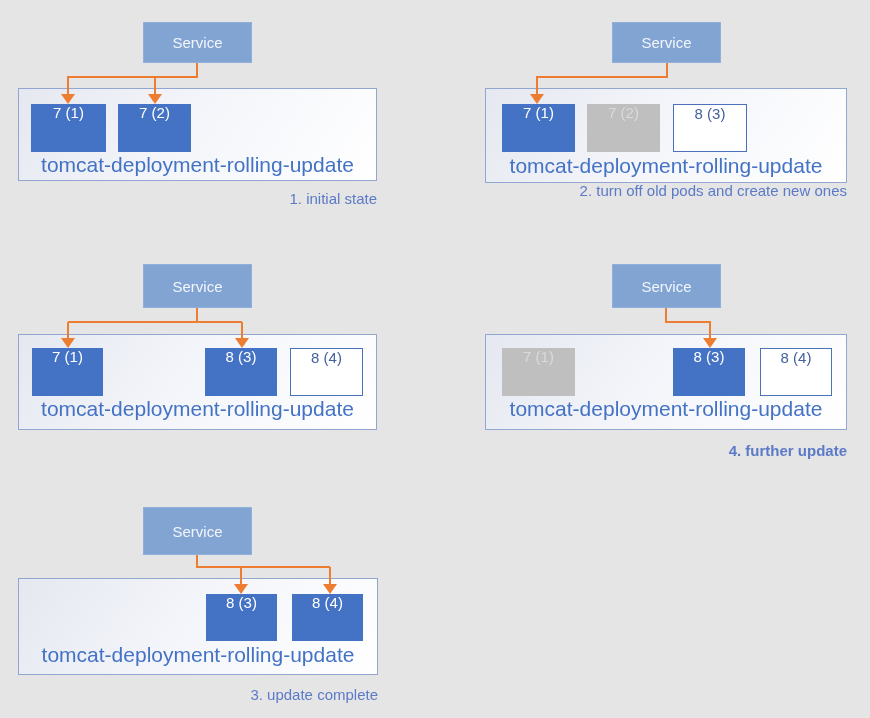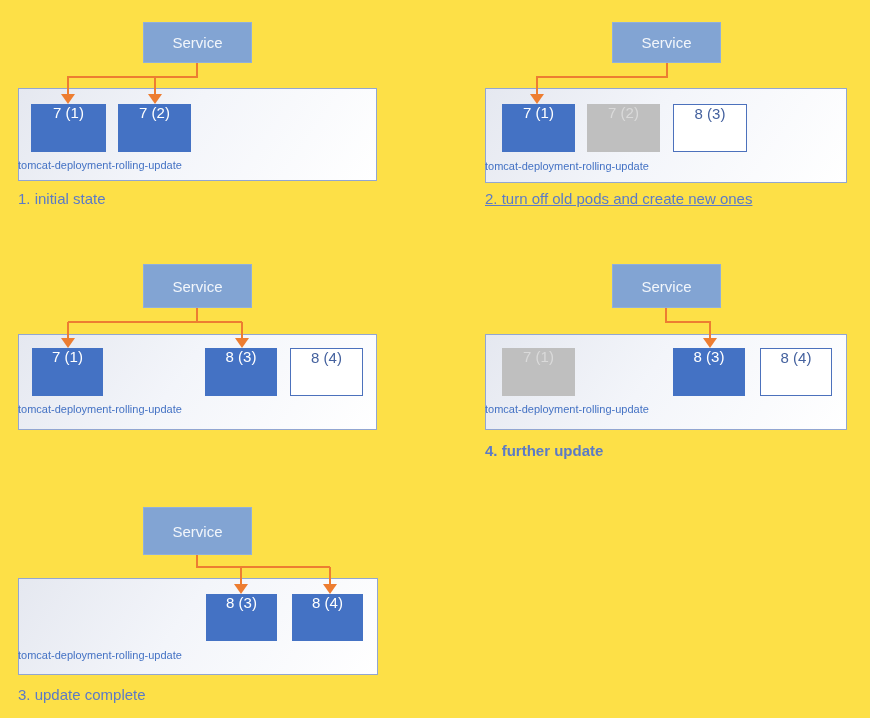--- a/index.html
+++ b/index.html
@@ -1,42 +1,42 @@
 <!DOCTYPE html>
 <html><head>
 <meta charset="utf-8">
 <style>
   html,body { margin:0; padding:0; background:#ffffff; }
   body { font-family: "Liberation Sans", sans-serif; }
-  .canvas { position:relative; width:870px; height:718px; background:#fde047; overflow:hidden; }
+  .canvas { position:relative; width:870px; height:718px; background:#e5e5e5; overflow:hidden; }
 
   .service {
     position:absolute; box-sizing:border-box;
     background:#82a4d3; border:1px solid #90afdb;
     color:#f2f6fb; font-size:15px;
     display:flex; align-items:center; justify-content:center;
   }
   .deployment {
     position:absolute; box-sizing:border-box;
     border:1px solid #92a6d1;
     background:linear-gradient(125deg,#e5e8f0 0%,#f3f5fa 45%,#ffffff 100%);
   }
   .deployment-label {
-    position:absolute; 
-    color:#4472c4; font-size:11px; line-height:18px;
+    position:absolute; text-align:center;
+    color:#4472c4; font-size:21px; line-height:18px;
   }
   .pod {
     position:absolute; box-sizing:border-box;
     font-size:15px; display:flex; align-items:flex-start; justify-content:center;
   }
   .pod--active { background:#4472c4; color:#ffffff; }
   .pod--old    { background:#bfbfbf; color:#dadada; }
   .pod--new    { background:#ffffff; border:1.5px solid #4c71bc; color:#44619e; }
   .caption {
-    position:absolute; text-align:left;
+    position:absolute; text-align:right;
     color:#5b7ac7; font-size:15px; line-height:18px;
   }
   .connectors {
     position:absolute; left:0; top:0; z-index:5; pointer-events:none;
   }
   .connectors path { stroke:#ed7d31; stroke-width:2; fill:none; }
   .connectors polygon { fill:#ed7d31; }
 </style>
 </head>
 <body>
@@ -63,21 +63,21 @@
   <div class="pod pod--active" style="left:502px; top:104px; width:73px; height:48px;">
       <span>7 (1)</span>
     </div>
   <div class="pod pod--old" style="left:587px; top:104px; width:73px; height:48px;">
       <span>7 (2)</span>
     </div>
   <div class="pod pod--new" style="left:673px; top:104px; width:74px; height:48px;">
       <span>8 (3)</span>
     </div>
   <div class="deployment-label" style="left:485px; top:157px; width:362px;">tomcat-deployment-rolling-update</div>
-  <div class="caption" style="left:485px; top:190px; width:362px;text-decoration:underline;">2. turn off old pods and create new ones</div>
+  <div class="caption" style="left:485px; top:182px; width:362px;">2. turn off old pods and create new ones</div>
 
   <div class="service" style="left:143px; top:264px; width:109px; height:44px;">
     <span>Service</span>
   </div>
   <div class="deployment" style="left:18px; top:334px; width:359px; height:96px;"></div>
   <div class="pod pod--active" style="left:32px; top:348px; width:71px; height:48px;">
       <span>7 (1)</span>
     </div>
   <div class="pod pod--active" style="left:205px; top:348px; width:72px; height:48px;">
       <span>8 (3)</span>

